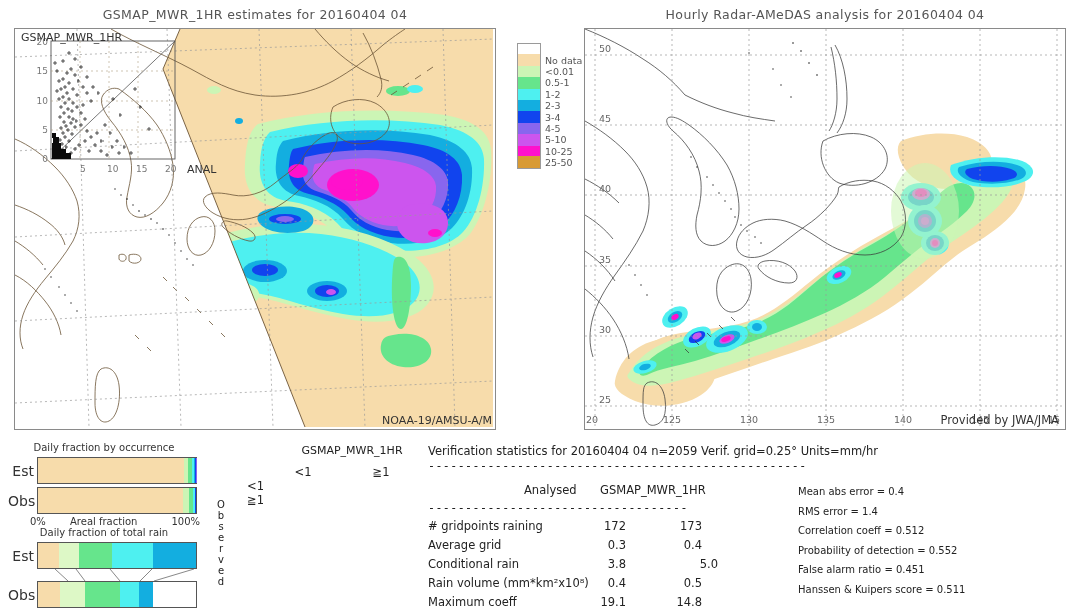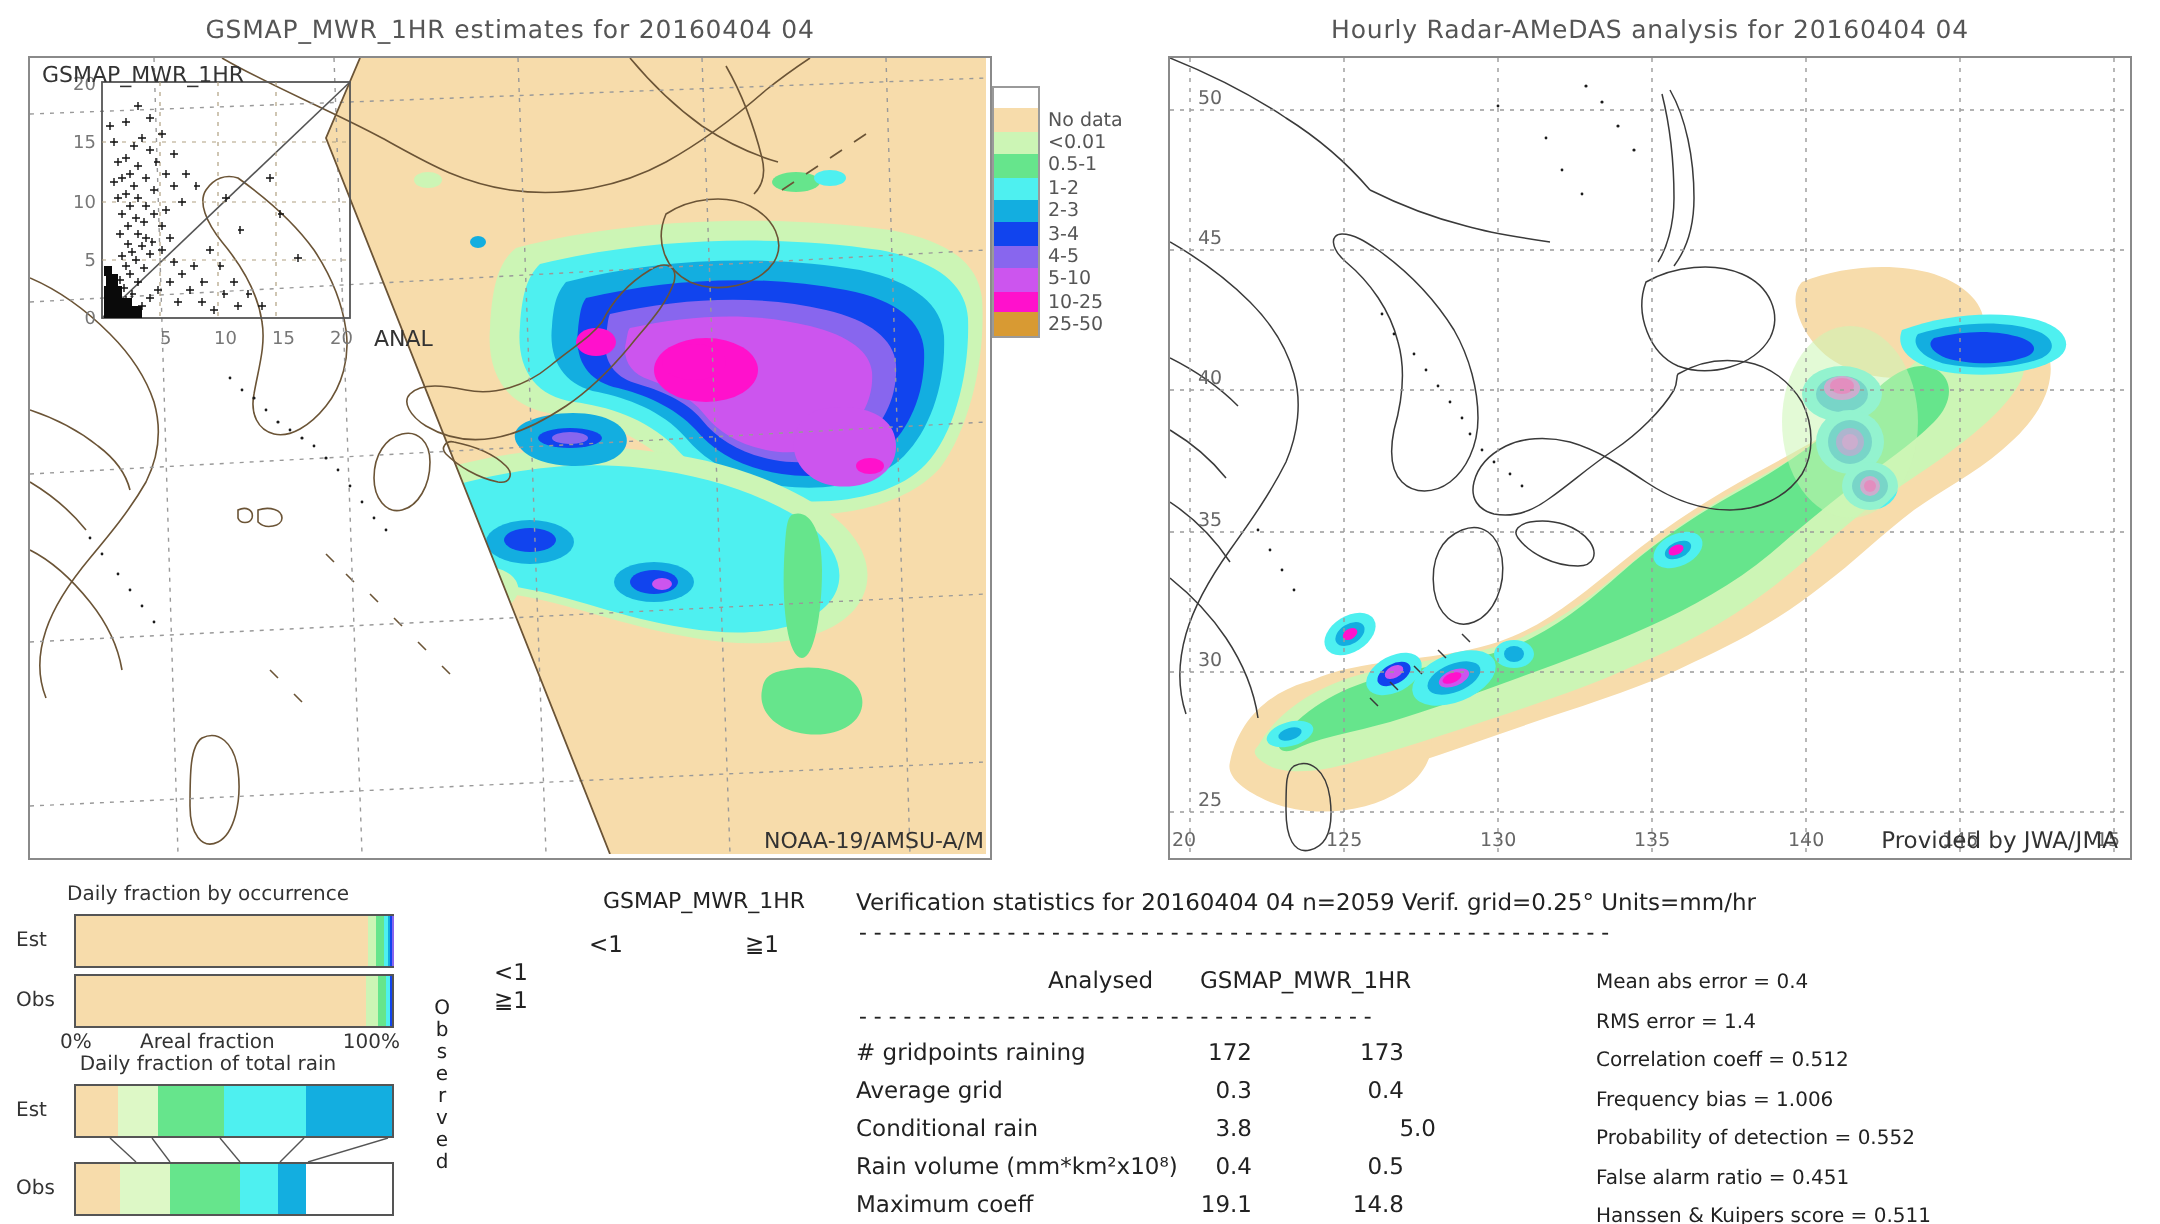--- a/index.html
+++ b/index.html
@@ -12,32 +12,32 @@
 
   
   .panel-title{font-size:12.5px;color:#555;letter-spacing:.4px;white-space:nowrap;
                text-align:center;font-family:"DejaVu Sans",sans-serif;}
 
   
   .mapframe{border:1px solid #8a8a8a;background:#ffffff;overflow:hidden;position:absolute;}
   .mapsvg{position:absolute;left:0;top:0;}
 
   
-  #colorbar{position:absolute;}
+  #colorbar{position:absolute;padding-left:21px;}
   .cb-row{display:flex;align-items:center;height:11.4px;}
   .cb-swatch{width:22px;height:11.4px;border-left:1px solid #9a9a9a;border-right:1px solid #9a9a9a;}
   .cb-row:first-child .cb-swatch{border-top:1px solid #9a9a9a;}
   .cb-row:last-child .cb-swatch{border-bottom:1px solid #9a9a9a;}
   .cb-lab{font-size:9.5px;color:#555;margin-left:4px;white-space:nowrap;
           font-family:"DejaVu Sans",sans-serif;}
 
   
   .frac-title{font-size:10px;color:#333;text-align:center;white-space:nowrap;}
   .frac-row{display:flex;align-items:center;}
-  .frac-lab{font-size:10px;color:#333;width:26px;padding-right:3px;}
+  .frac-lab{font-size:14px;color:#333;width:26px;text-align:right;padding-right:3px;}
   .frac-bar{height:27px;border:1px solid #555;display:flex;box-sizing:border-box;}
   .frac-bar2{height:27px;border:1px solid #555;display:flex;box-sizing:border-box;}
   .frac-seg{height:100%;}
   .axis-lab{font-size:10px;color:#333;}
 
   
   .ct-title{font-size:11px;color:#222;text-align:center;white-space:nowrap;}
   .ct-tbl{border-collapse:collapse;}
   .ct-tbl td{border:1px solid #888;width:78px;height:53px;text-align:center;
              font-size:11.5px;color:#222;}
@@ -712,20 +712,19 @@
         <div style="position: relative; height: 19px;">
           <span class="stat-lbl" style="position: absolute; left: 0px; top: 0px;">Maximum coeff</span>
           <span class="stat-val" style="position: absolute; left: 168px; top: 0px; width: 30px;">19.1</span>
           <span class="stat-val" style="position: absolute; left: 244px; top: 0px; width: 30px;">14.8</span>
         </div>
       </div>
     <div id="score-rows" style="position:absolute;left:370px;top:42px;">
         <div class="score" style="height: 19.5px;">Mean abs error = 0.4</div>
         <div class="score" style="height: 19.5px;">RMS error = 1.4</div>
         <div class="score" style="height: 19.5px;">Correlation coeff = 0.512</div>
-        <div class="score" style="height: 19.5px;">Frequency bias = 1.006</div>
         <div class="score" style="height: 19.5px;">Probability of detection = 0.552</div>
         <div class="score" style="height: 19.5px;">False alarm ratio = 0.451</div>
         <div class="score" style="height: 19.5px;">Hanssen &amp; Kuipers score = 0.511</div>
       </div>
   </div>
 
 </div>
 
 </body></html>

